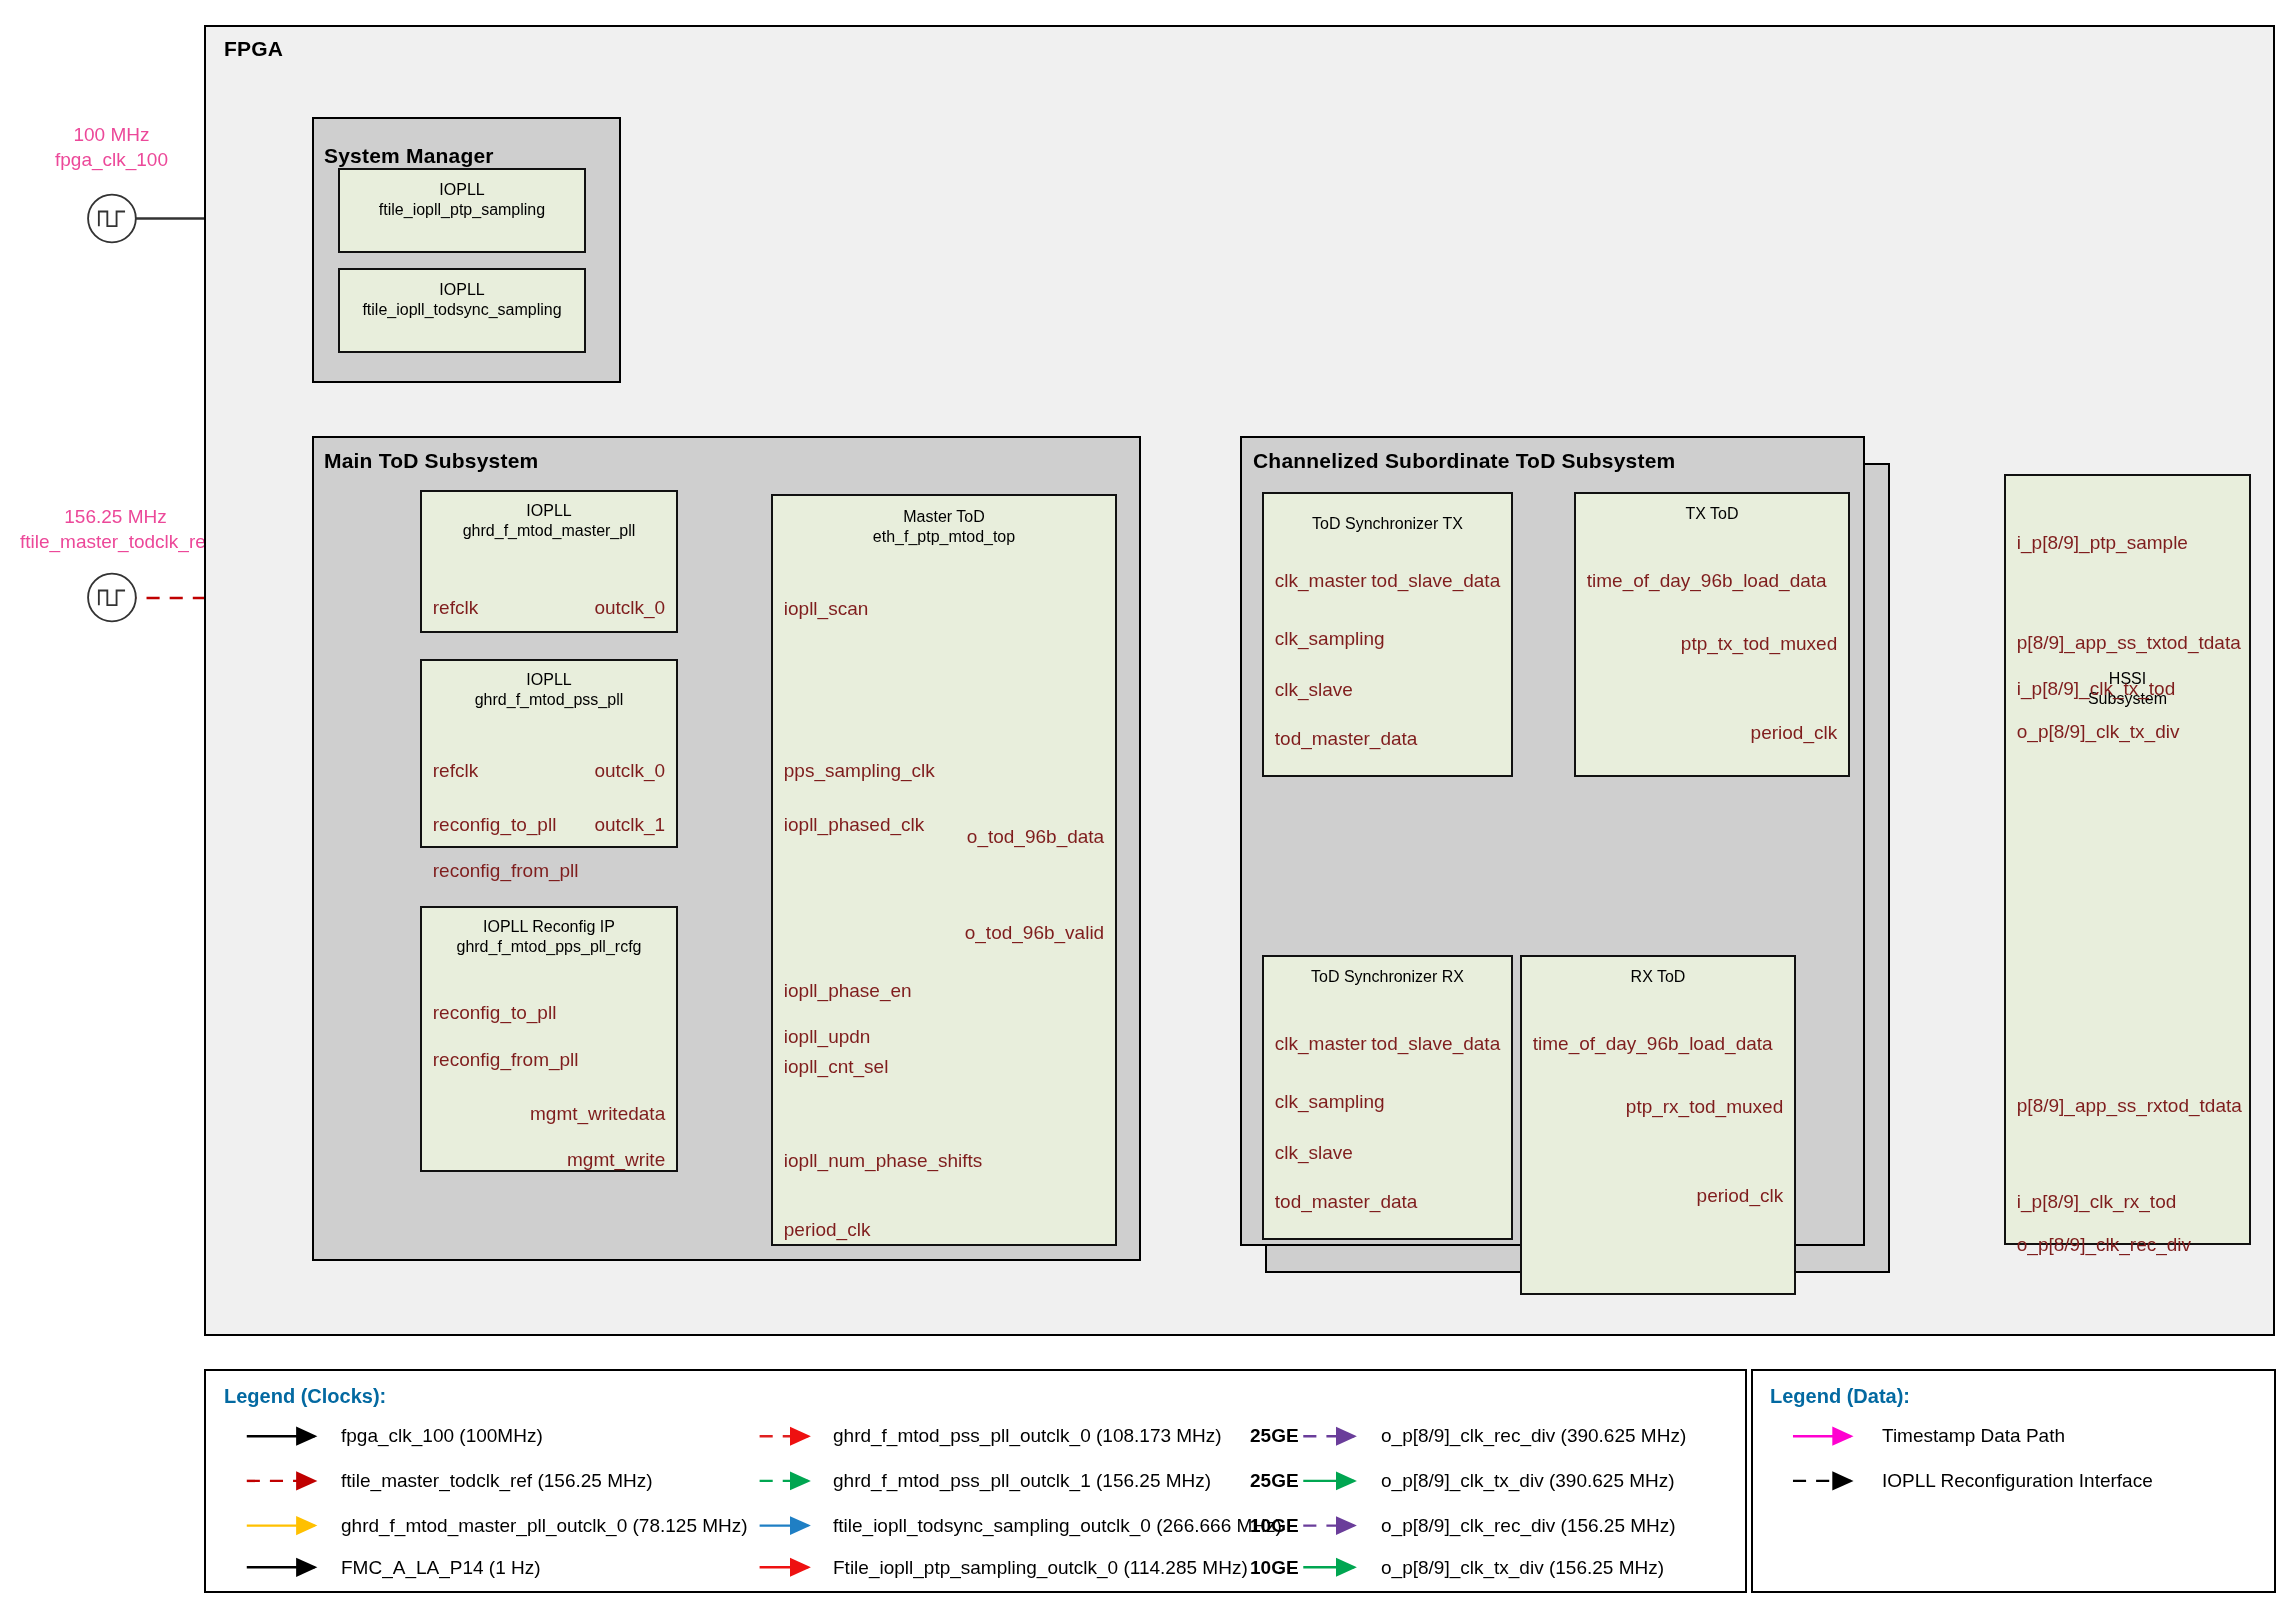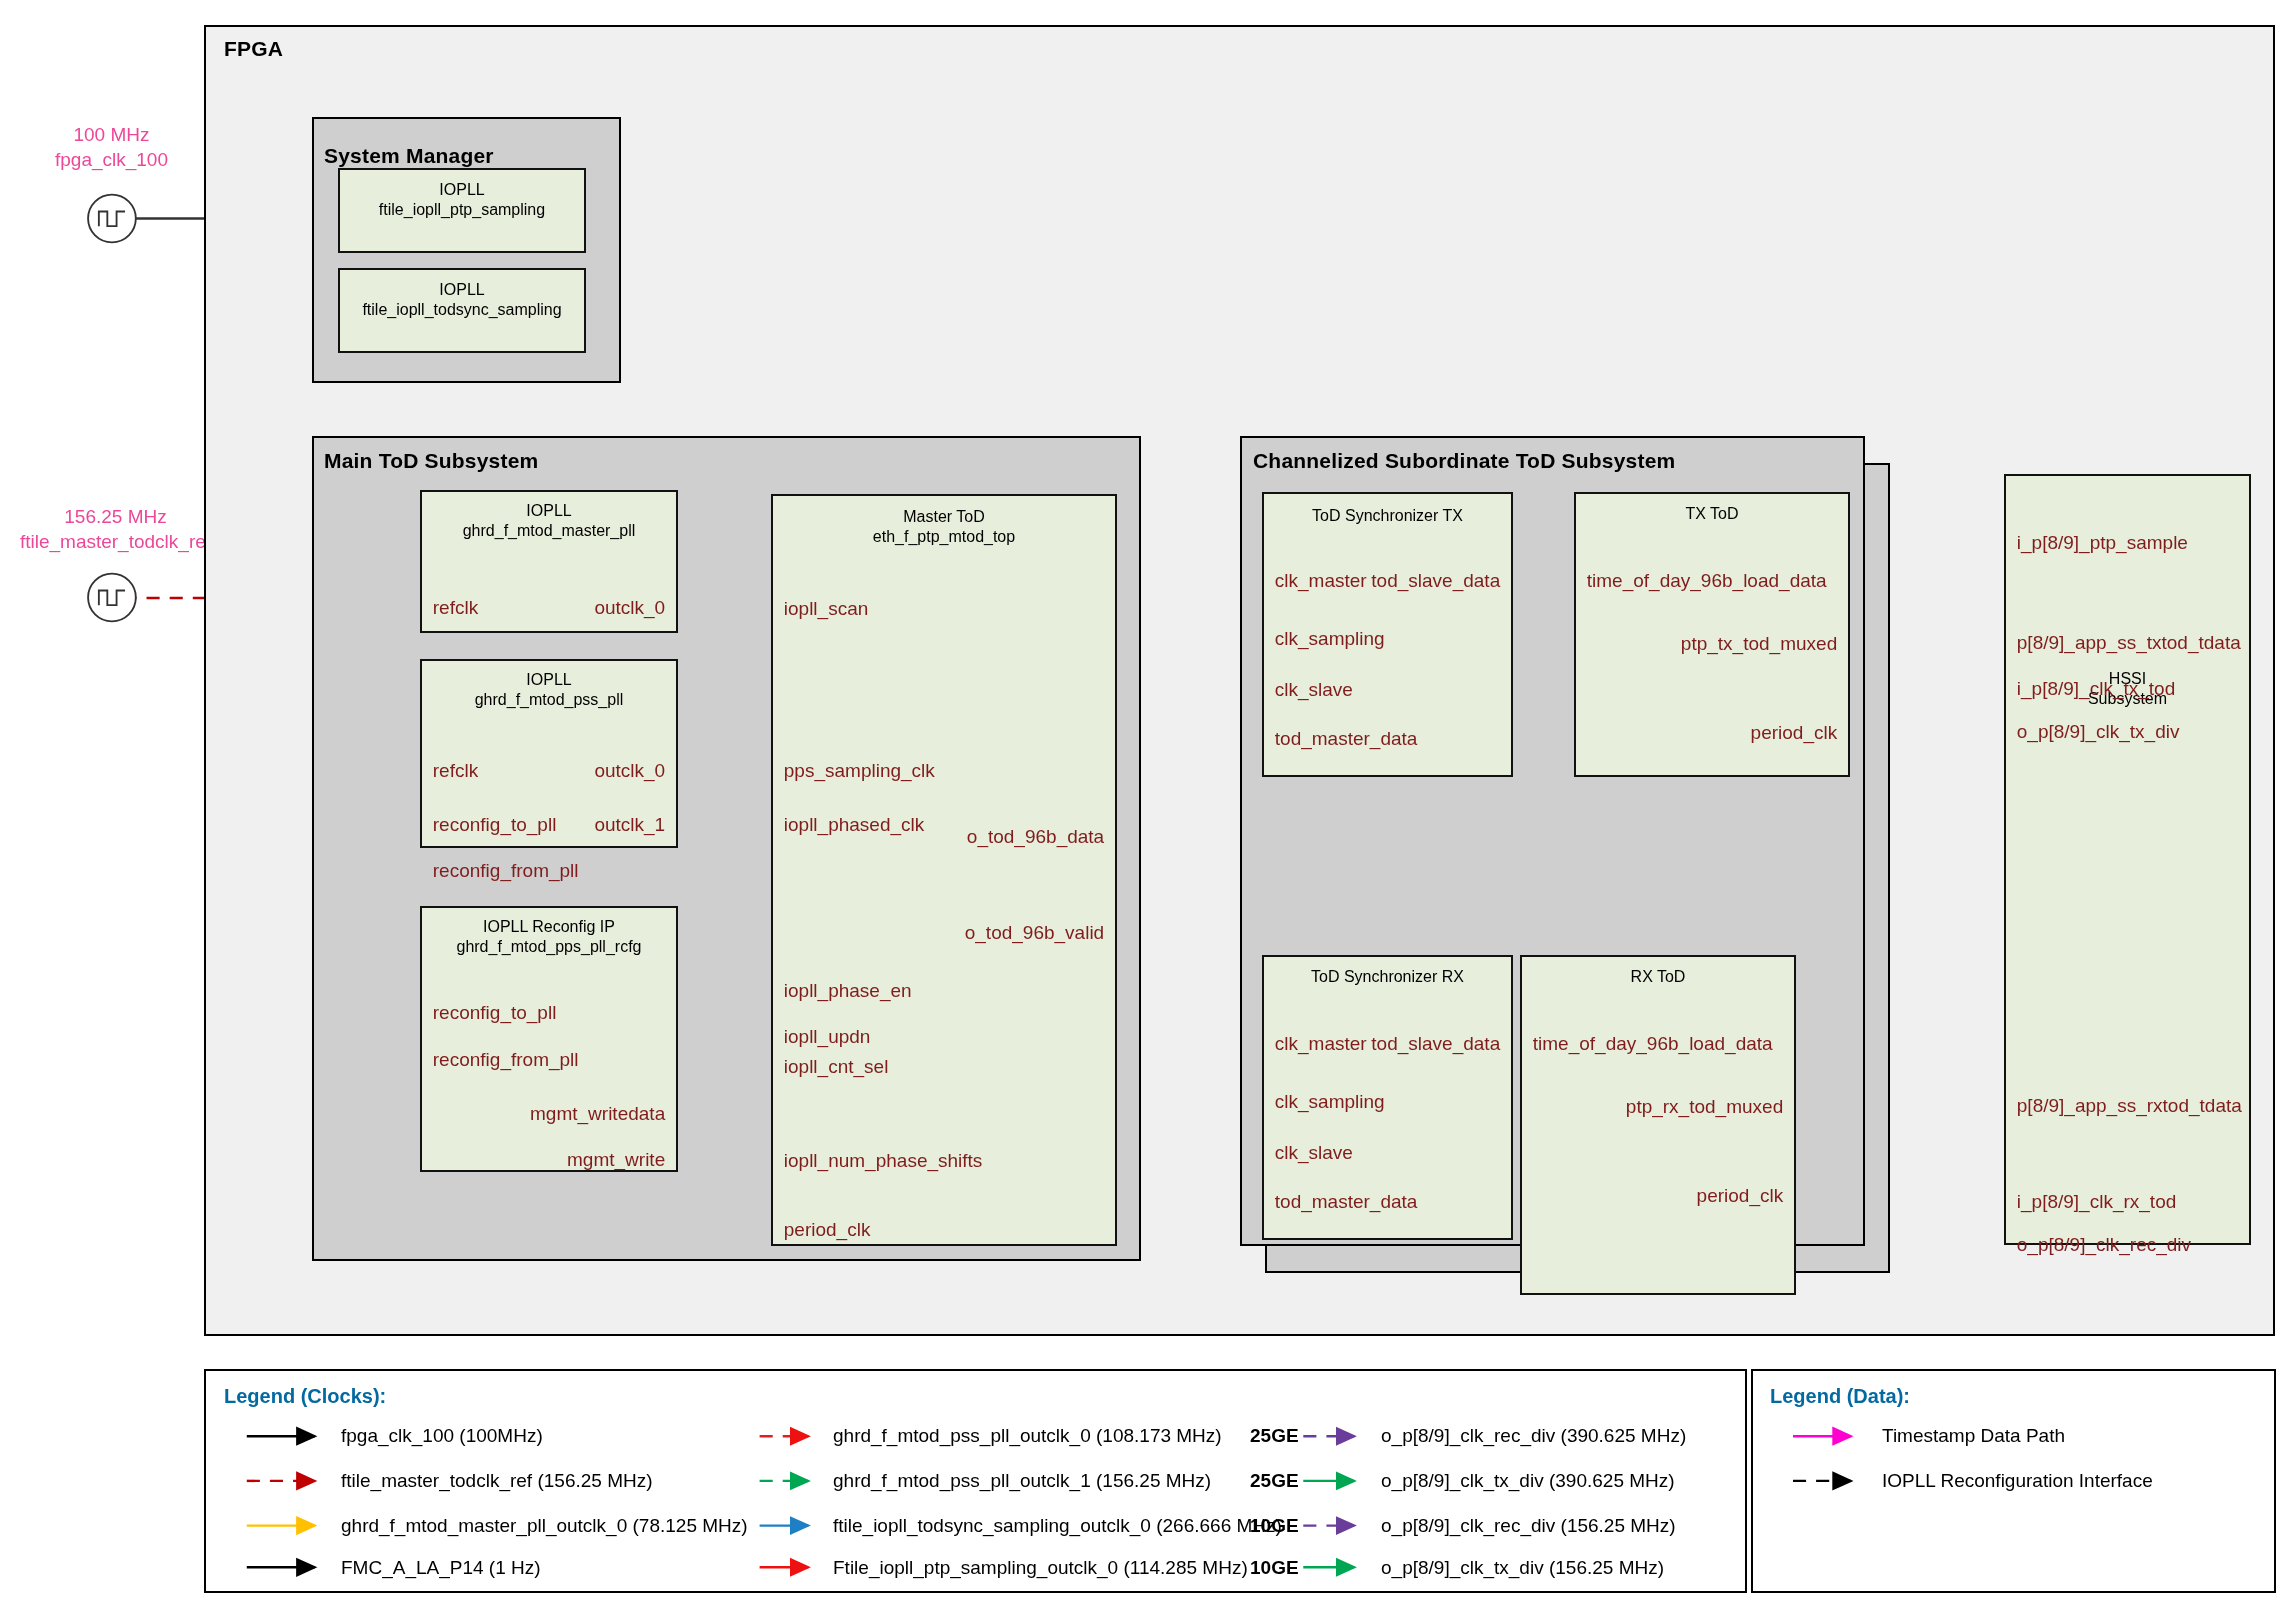--- a/index.html
+++ b/index.html
@@ -210,21 +210,21 @@
     <span class="port l" style="top:715px;">period_clk</span>
     <span class="port r" style="top:322px;">o_tod_96b_data</span>
     <span class="port r" style="top:418px;">o_tod_96b_valid</span>
   </div>
 
   <div class="abs grey-box2" style="left:1265px;top:463px;width:625px;height:810px;"></div>
   <div class="abs grey-box2" style="left:1240px;top:436px;width:625px;height:810px;"></div>
   <div class="abs ctitle" style="left:1253px;top:449px;">Channelized Subordinate ToD Subsystem</div>
 
   <div class="abs leaf" style="left:1262px;top:492px;width:251px;height:285px;">
-    <div class="leaf-title" style="padding-top:12px;">ToD Synchronizer TX</div>
+    <div class="leaf-title" style="padding-top:20px;">ToD Synchronizer TX</div>
     <span class="port l" style="top:68px;">clk_master</span>
     <span class="port l" style="top:126px;">clk_sampling</span>
     <span class="port l" style="top:177px;">clk_slave</span>
     <span class="port l" style="top:226px;">tod_master_data</span>
     <span class="port r" style="top:68px;">tod_slave_data</span>
   </div>
 
   <div class="abs leaf" style="left:1574px;top:492px;width:276px;height:285px;">
     <div class="leaf-title" style="padding-top:10px;">TX ToD</div>
     <span class="port l" style="top:68px;">time_of_day_96b_load_data</span>

